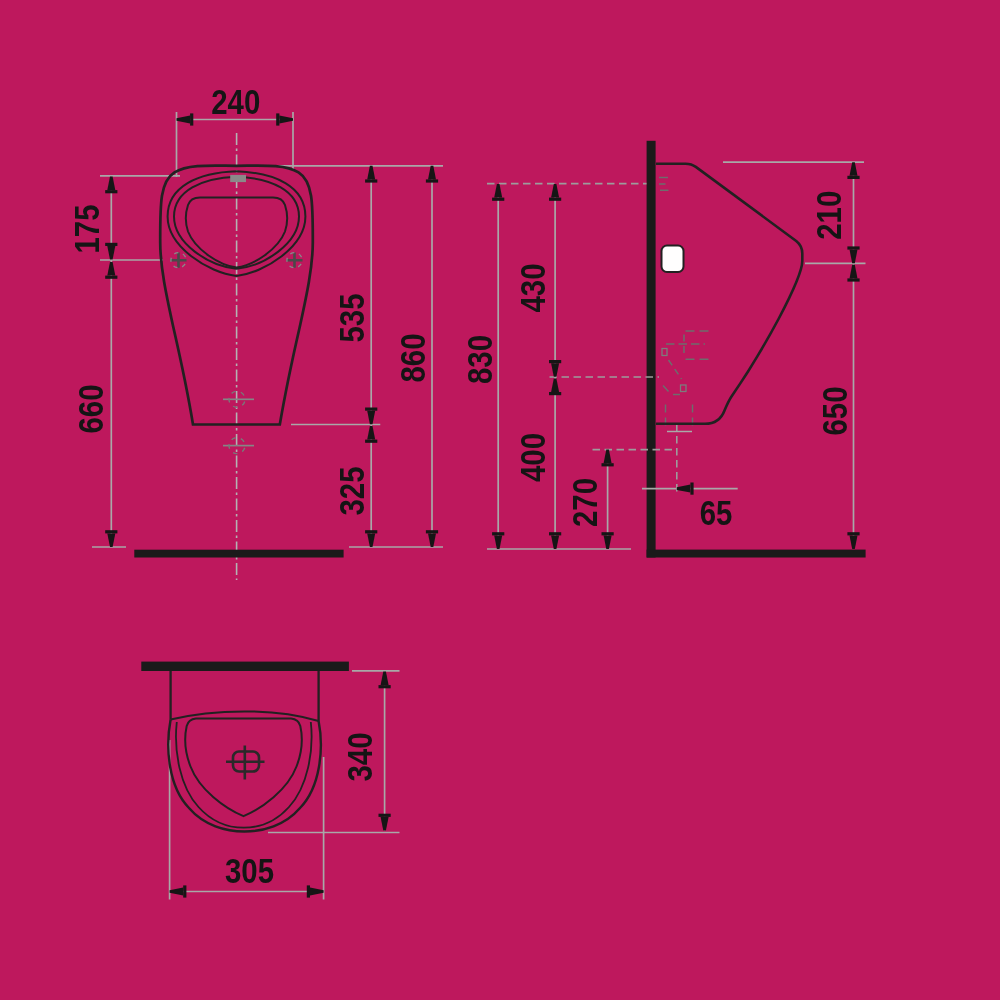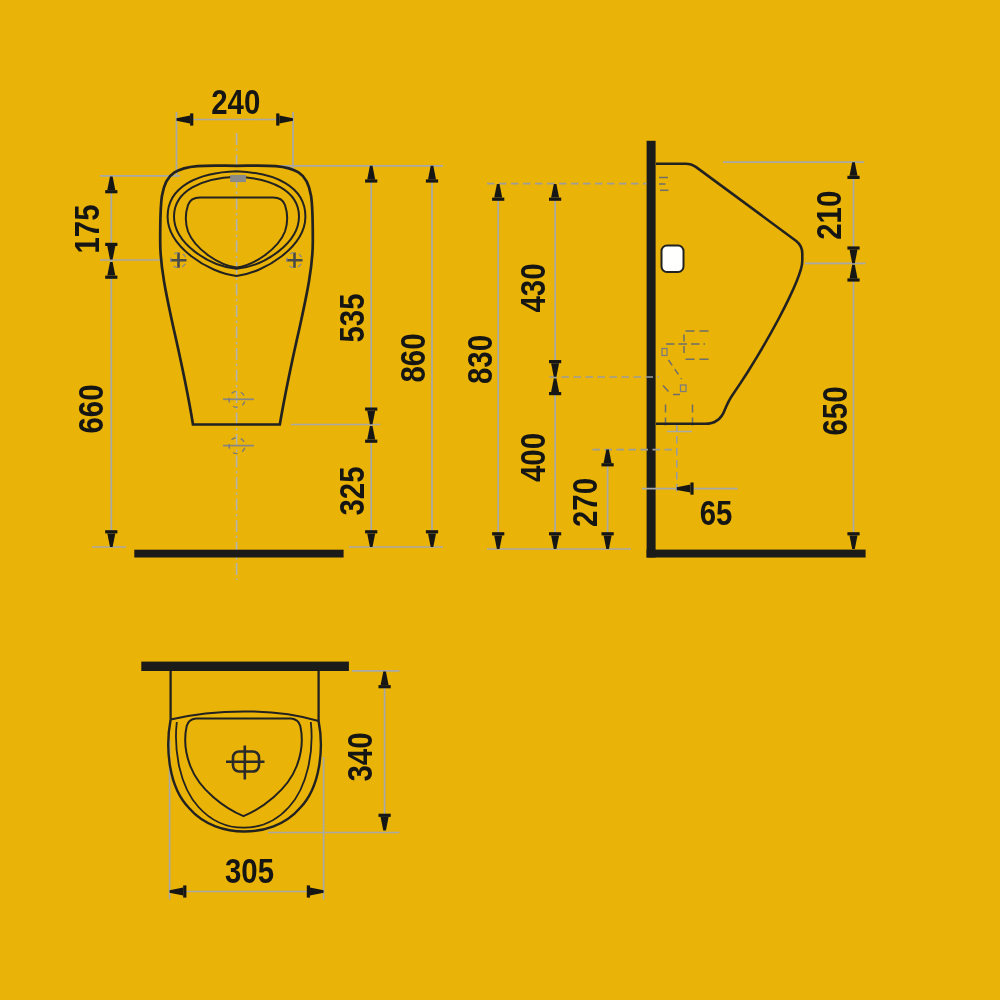--- a/index.html
+++ b/index.html
@@ -1,16 +1,16 @@
 <!DOCTYPE html>
 <html><head>
 <meta charset="utf-8">
 <style>
   html,body{margin:0;padding:0;background:#fff;}
-  #page{position:relative;width:1000px;height:1000px;background:#eab308;overflow:hidden;}
+  #page{position:relative;width:1000px;height:1000px;background:#be185d;overflow:hidden;}
   svg{position:absolute;left:0;top:0;will-change:transform;transform:translateZ(0);}
   text{font-family:"Liberation Sans",sans-serif;font-weight:bold;fill:#151515;}
 </style>
 </head>
 <body>
 <div id="page">
 <svg width="1000" height="1000" viewBox="0 0 1000 1000" opacity="0.999">
   <defs>
     <g id="ar">
       <polygon points="-1.3,0 1.3,0 4,13.6 -4,13.6"></polygon>

